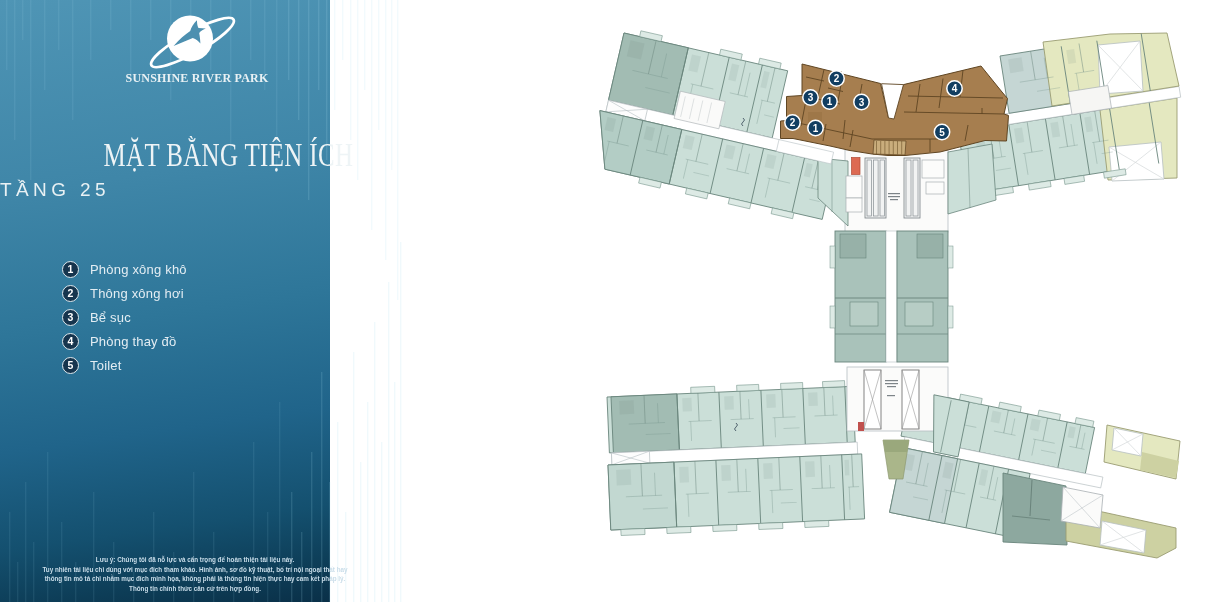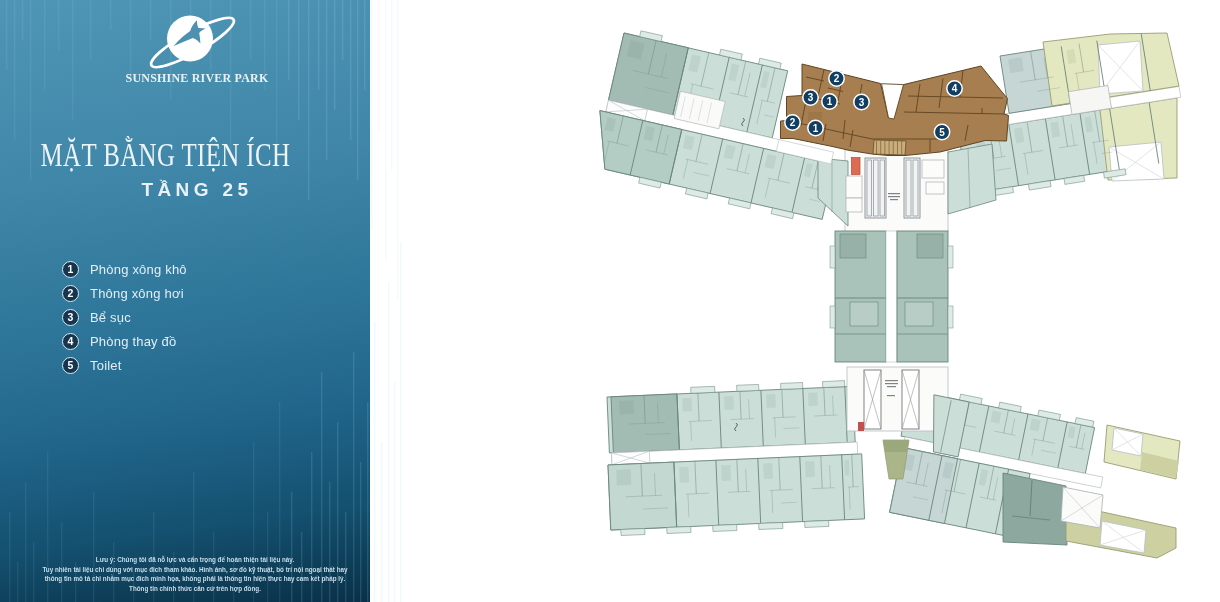--- a/index.html
+++ b/index.html
@@ -1,25 +1,25 @@
 <!DOCTYPE html>
 <html><head><meta charset="utf-8">
 <style>
 * { margin:0; padding:0; box-sizing:border-box; }
 body { width:1220px; height:602px; background:#ffffff; font-family:"Liberation Sans", sans-serif; overflow:hidden; }
-.panel { position:absolute; left:0; top:0; width:370px; height:602px;
+.panel { position:absolute; left:0; top:0; width:330px; height:602px;
   background:linear-gradient(172deg, #4f95b5 0%, #3f86a8 30%, #2e7699 52%, #20648a 70%, #14506f 85%, #0d3d57 94%, #0a3048 100%); }
 .logo { position:absolute; left:0; top:0; width:403px; text-align:center; }
 .brand { position:absolute; top:71px; width:394px; text-align:center; color:#e9f1f4;
   font-family:"Liberation Serif", serif; font-size:12px; letter-spacing:0.2px; font-weight:600;}
-.title { position:absolute; top:137px; width:394px; text-align:left; color:#eef4f6;
+.title { position:absolute; top:137px; width:394px; text-align:right; color:#eef4f6;
   font-family:"Liberation Serif", serif; font-size:33px; font-weight:400; }
 .title span { display:inline-block; transform:scaleX(0.755); transform-origin:50% 50%; letter-spacing:0.5px; }
-.subtitle { position:absolute; top:179px; width:394px; text-align:center; color:#e9f1f4;
-  font-size:19px; font-weight:bold; letter-spacing:4.4px; }
+.subtitle { position:absolute; top:179px; width:394px; text-align:left; color:#e9f1f4;
+  font-size:19px; font-weight:normal; letter-spacing:4.4px; }
 .legend { position:absolute; left:62px; top:257px; }
 .lg-row { height:24px; display:flex; align-items:center; margin-bottom:0; }
 .lg-badge { width:17px; height:17px; border-radius:50%; background:#16354e; border:1.4px solid #dfe9ee;
   color:#fff; font-size:10.5px; font-weight:bold; display:inline-flex; align-items:center; justify-content:center; flex:0 0 17px;}
 .lg-text { color:#e3edf3; font-size:13px; margin-left:11px; letter-spacing:0.2px; }
 .fineprint { position:absolute; left:0; top:555px; width:390px; text-align:center; color:#c9dde9;
   font-size:6.3px; font-weight:bold; line-height:9.6px; }
 .planwrap { position:absolute; left:403px; top:0; width:817px; height:602px; background:#fff; }
 </style></head>
 <body>

